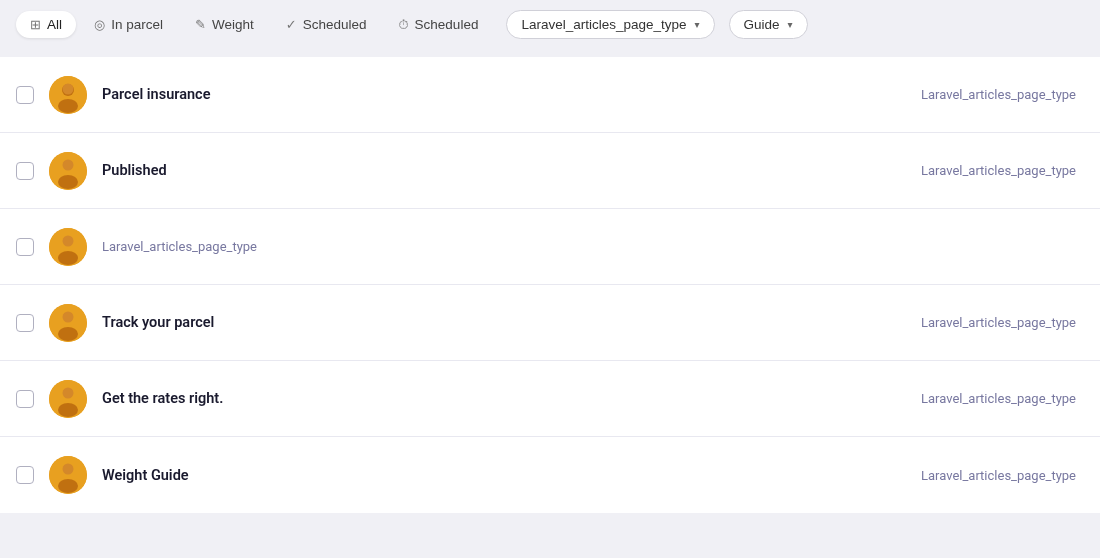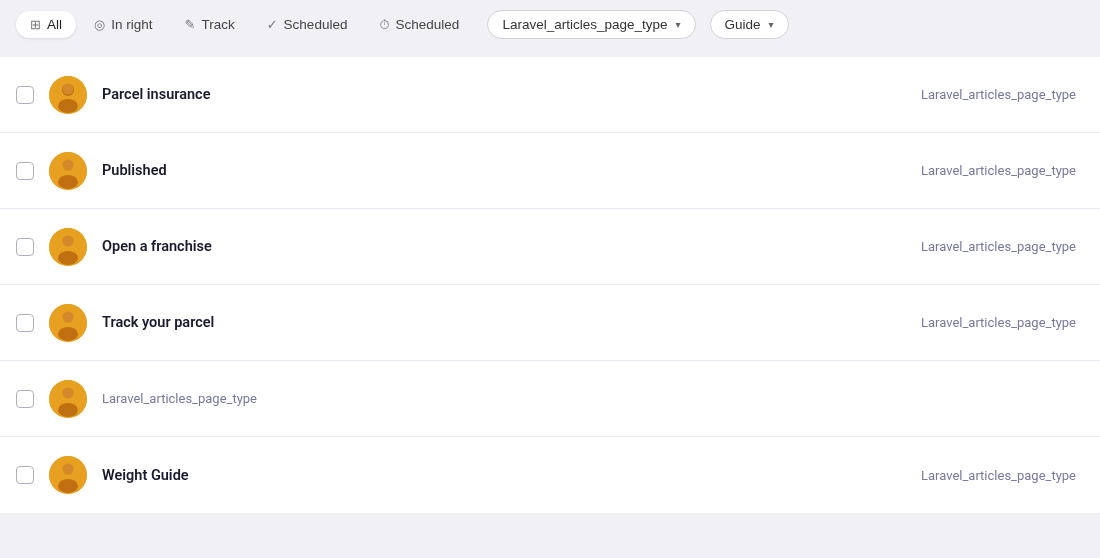--- a/index.html
+++ b/index.html
@@ -133,26 +133,26 @@
 <div class="filter-bar">
   <div class="filter-group">
 
     <button class="filter-btn active">
       <span class="btn-icon">⊞</span>
       <span>All</span>
     </button>
 
     <button class="filter-btn">
       <span class="btn-icon">◎</span>
-      <span>In right</span>
+      <span>In parcel</span>
     </button>
 
     <button class="filter-btn">
       <span class="btn-icon">✎</span>
-      <span>Track</span>
+      <span>Weight</span>
     </button>
 
     <button class="filter-btn">
       <span class="btn-icon">✓</span>
       <span>Scheduled</span>
     </button>
 
     <button class="filter-btn">
       <span class="btn-icon">⏱</span>
       <span>Scheduled</span>
@@ -203,21 +203,20 @@
 
   <div class="table-row">
     <div class="row-checkbox"></div>
     <div class="avatar">
       <svg class="avatar-inner" viewBox="0 0 38 38" xmlns="http://www.w3.org/2000/svg">
         <circle cx="19" cy="19" r="19" fill="#e8a020"></circle>
         <circle cx="19" cy="13" r="5.5" fill="#d4882a"></circle>
         <ellipse cx="19" cy="30" rx="10" ry="7" fill="#c07010"></ellipse>
       </svg>
     </div>
-    <span class="row-title">Open a franchise</span>
     <span class="row-type">Laravel_articles_page_type</span>
   </div>
 
   <div class="table-row">
     <div class="row-checkbox"></div>
     <div class="avatar">
       <svg class="avatar-inner" viewBox="0 0 38 38" xmlns="http://www.w3.org/2000/svg">
         <circle cx="19" cy="19" r="19" fill="#e8a020"></circle>
         <circle cx="19" cy="13" r="5.5" fill="#d4882a"></circle>
         <ellipse cx="19" cy="30" rx="10" ry="7" fill="#c07010"></ellipse>
@@ -229,20 +228,21 @@
 
   <div class="table-row">
     <div class="row-checkbox"></div>
     <div class="avatar">
       <svg class="avatar-inner" viewBox="0 0 38 38" xmlns="http://www.w3.org/2000/svg">
         <circle cx="19" cy="19" r="19" fill="#e8a020"></circle>
         <circle cx="19" cy="13" r="5.5" fill="#d4882a"></circle>
         <ellipse cx="19" cy="30" rx="10" ry="7" fill="#c07010"></ellipse>
       </svg>
     </div>
+    <span class="row-title">Get the rates right.</span>
     <span class="row-type">Laravel_articles_page_type</span>
   </div>
 
   <div class="table-row">
     <div class="row-checkbox"></div>
     <div class="avatar">
       <svg class="avatar-inner" viewBox="0 0 38 38" xmlns="http://www.w3.org/2000/svg">
         <circle cx="19" cy="19" r="19" fill="#e8a020"></circle>
         <circle cx="19" cy="13" r="5.5" fill="#d4882a"></circle>
         <ellipse cx="19" cy="30" rx="10" ry="7" fill="#c07010"></ellipse>

